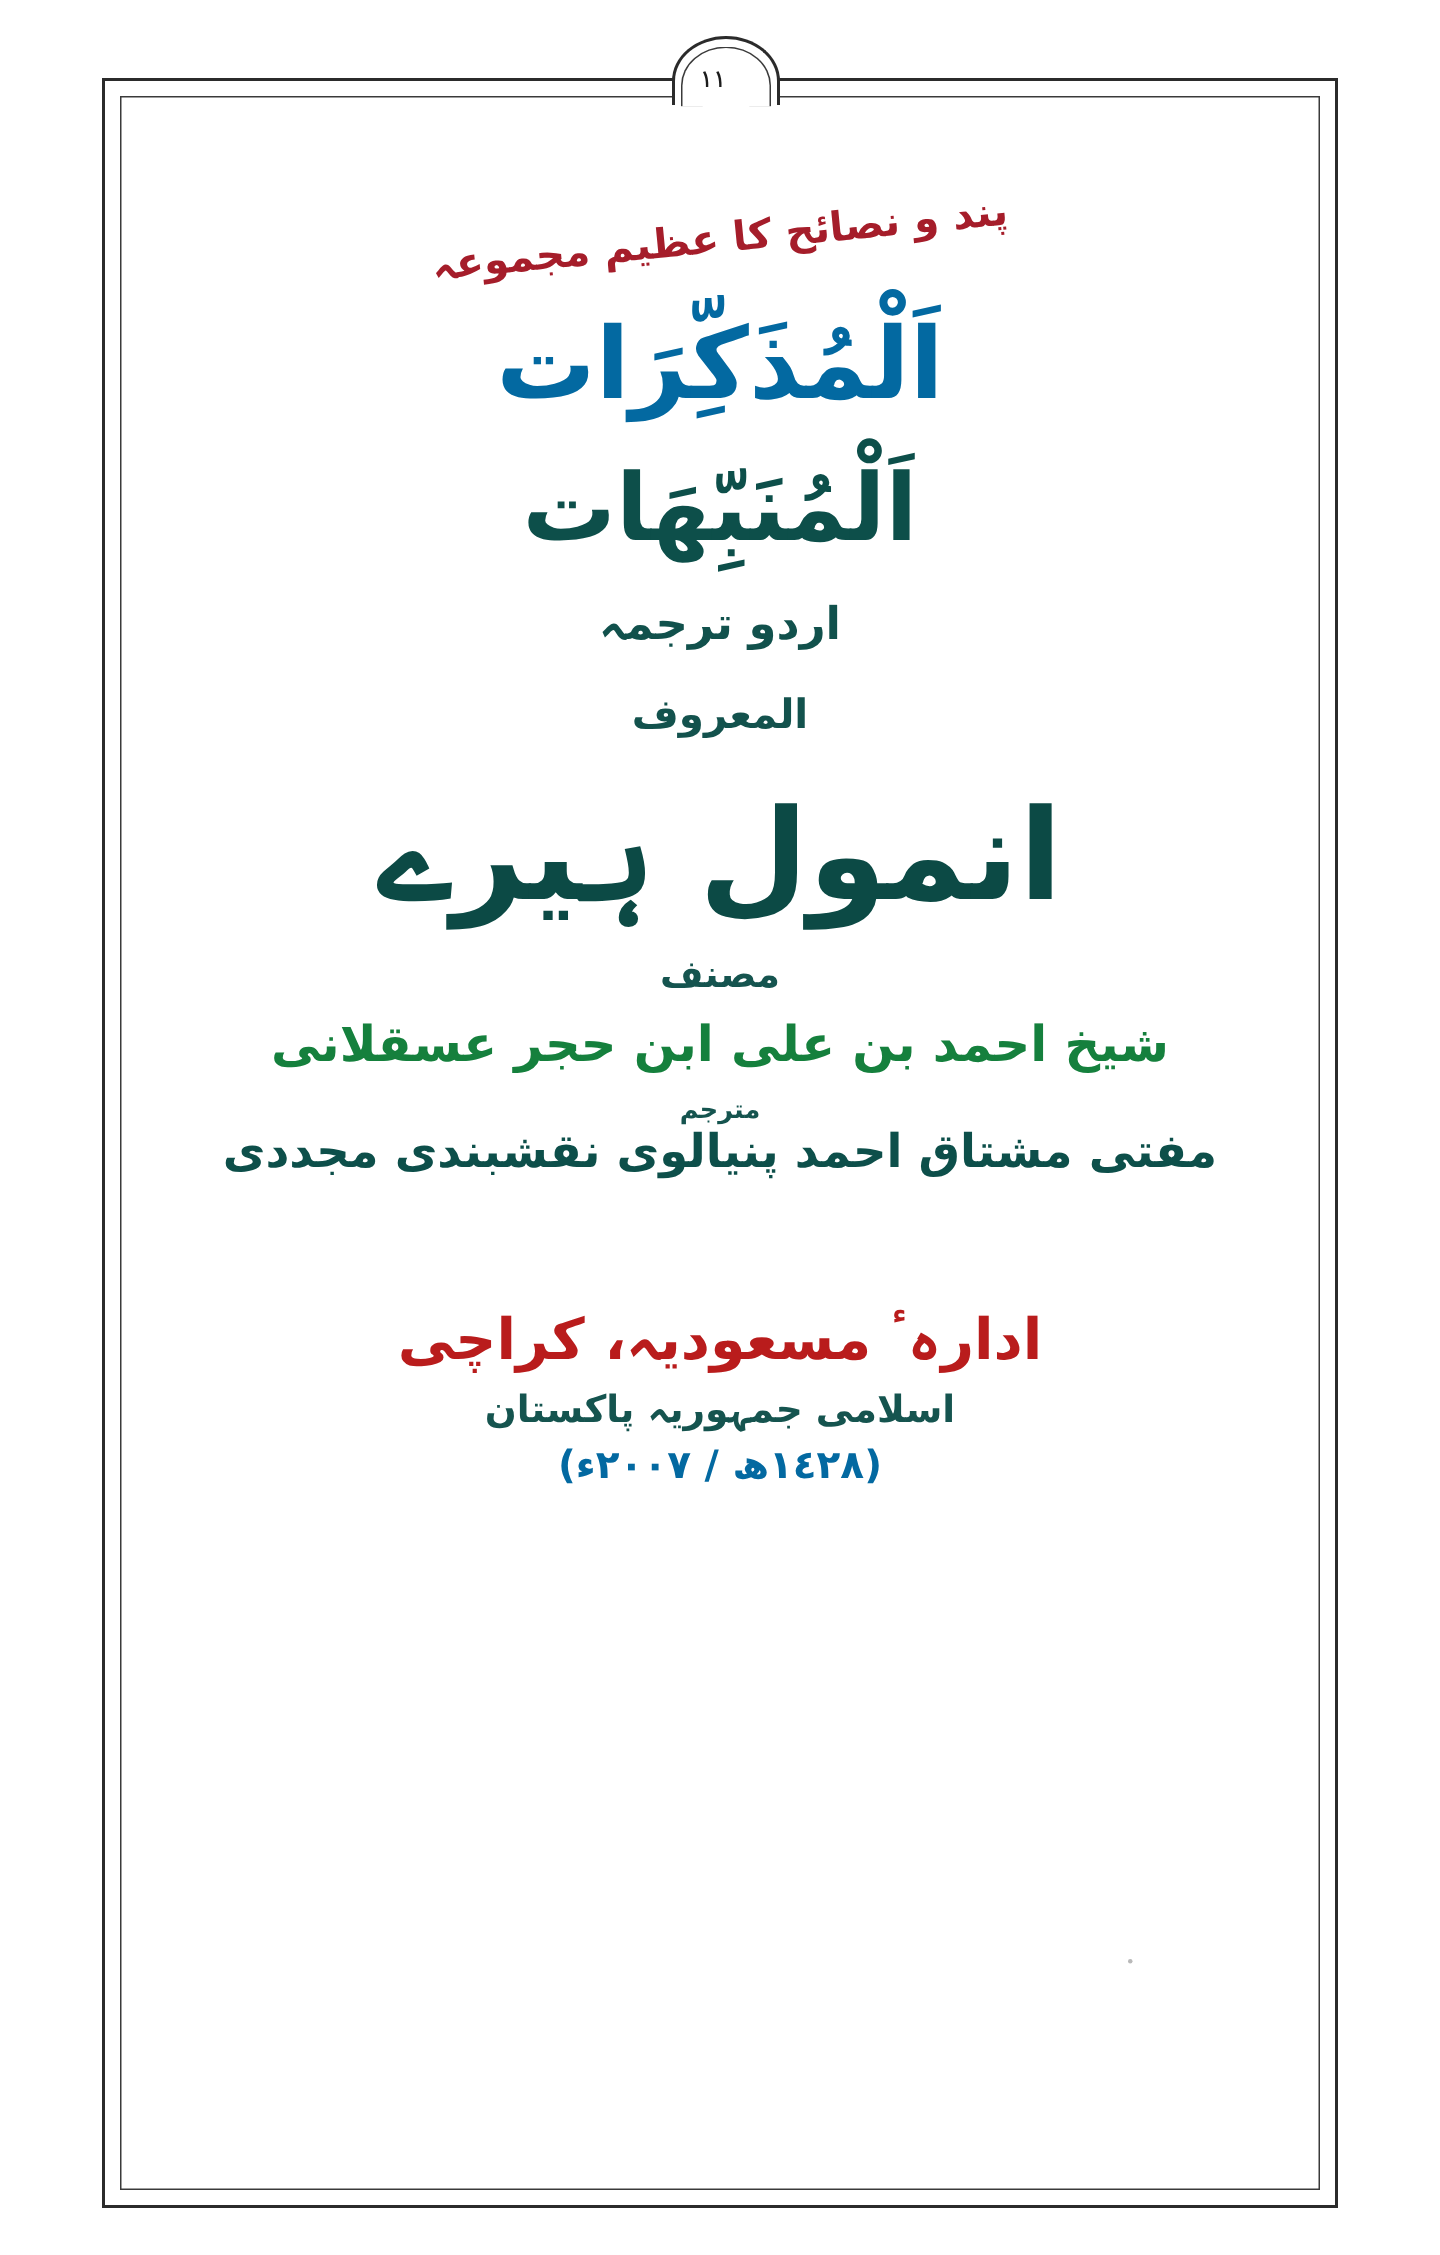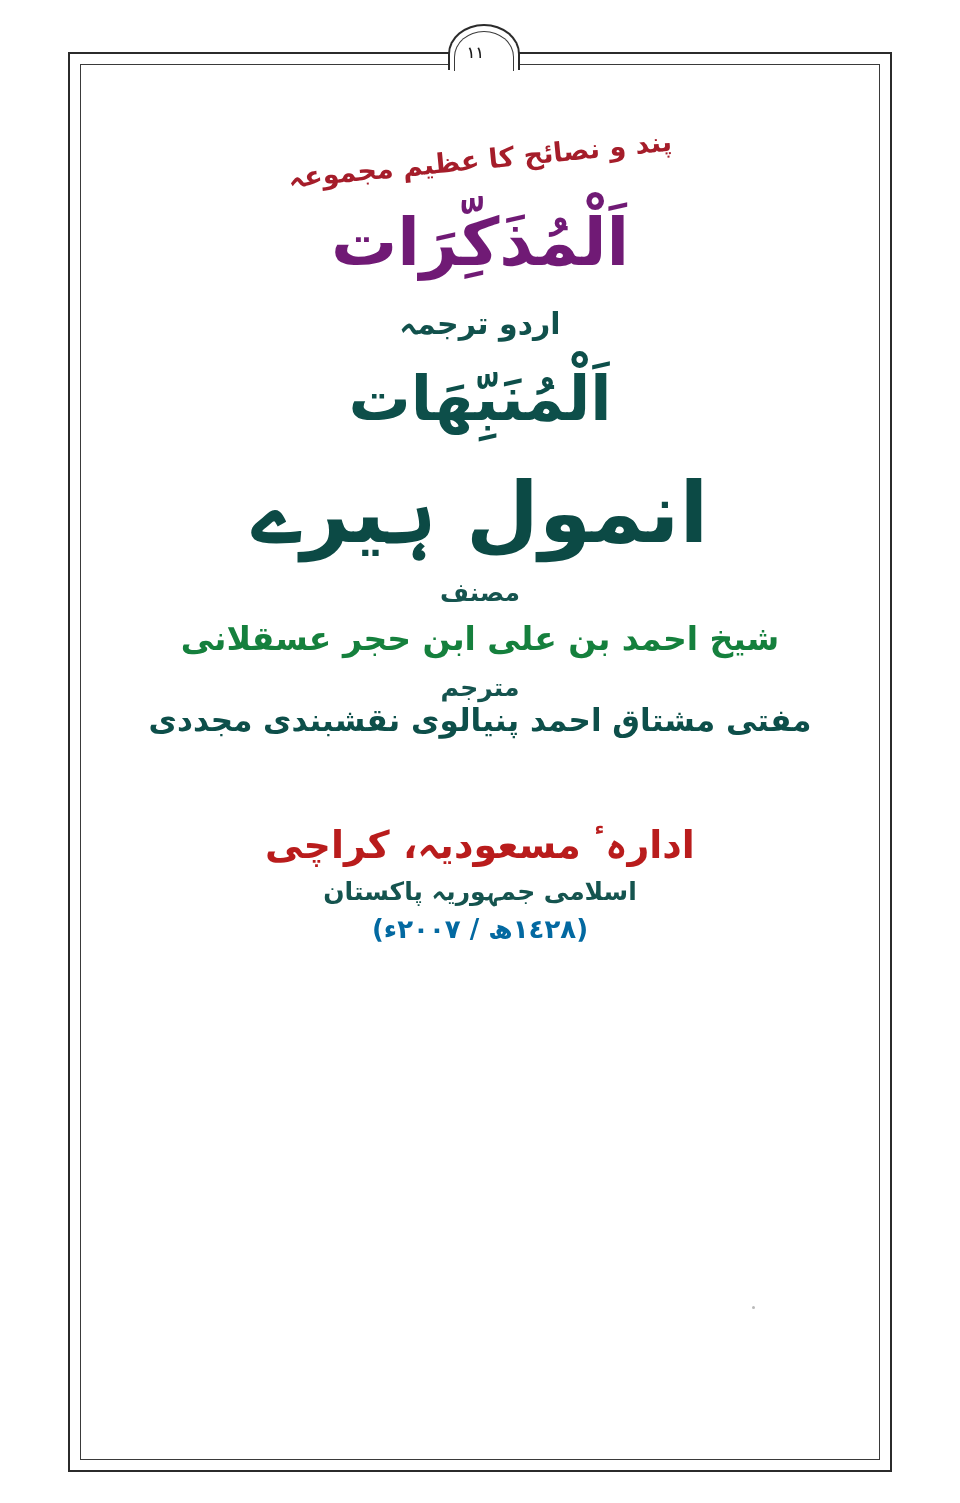--- a/index.html
+++ b/index.html
@@ -120,21 +120,21 @@
     color: #a51d2a;
     transform: rotate(-5.5deg);
     transform-origin: 50% 50%;
   }
 
   .title-arabic {
     margin-top: 30px;
     font-family: "DejaVu Sans", sans-serif;
     font-size: 66px;
     font-weight: 700;
-    color: #701a75;
+    color: #0369a1;
     letter-spacing: 1px;
   }
 
   .sub-small {
     margin-top: 26px;
     font-family: "DejaVu Sans", sans-serif;
     font-size: 30px;
     font-weight: 600;
     color: #11514c;
   }
@@ -176,21 +176,21 @@
     margin-top: 12px;
     font-family: "DejaVu Sans", sans-serif;
     font-size: 33px;
     font-weight: 700;
     color: #15803d;
   }
 
   .label-mutarjim {
     margin-top: 16px;
     font-family: "DejaVu Sans", sans-serif;
-    font-size: 25px;
+    font-size: 17px;
     font-weight: 600;
     color: #15544f;
   }
 
   .translator {
     margin-top: 0;
     font-family: "DejaVu Sans", sans-serif;
     font-size: 31px;
     font-weight: 700;
     color: #0d4f4a;
@@ -242,24 +242,25 @@
   <div class="top-arch"></div>
   <div class="top-arch-inner"></div>
   <div class="page-number">١١</div>
 
   <div class="content">
 
     <div class="line tagline">پند و نصائح کا عظیم مجموعہ</div>
 
     <div class="line title-arabic">اَلْمُذَكِّرَات</div>
 
+    <div class="line title-arabic2">اَلْمُنَبِّهَات</div>
+
     <div class="line sub-small">اردو ترجمہ</div>
 
-    <div class="line title-arabic2">اَلْمُنَبِّهَات</div>
-
+    <div class="line maroof">المعروف</div>
 
     <div class="line title-urdu-big">انمول ہیرے</div>
 
     <div class="line label-musannif">مصنف</div>
 
     <div class="line author">شیخ احمد بن علی ابن حجر عسقلانی</div>
 
     <div class="line label-mutarjim">مترجم</div>
 
     <div class="line translator">مفتی مشتاق احمد پنیالوی نقشبندی مجددی</div>

